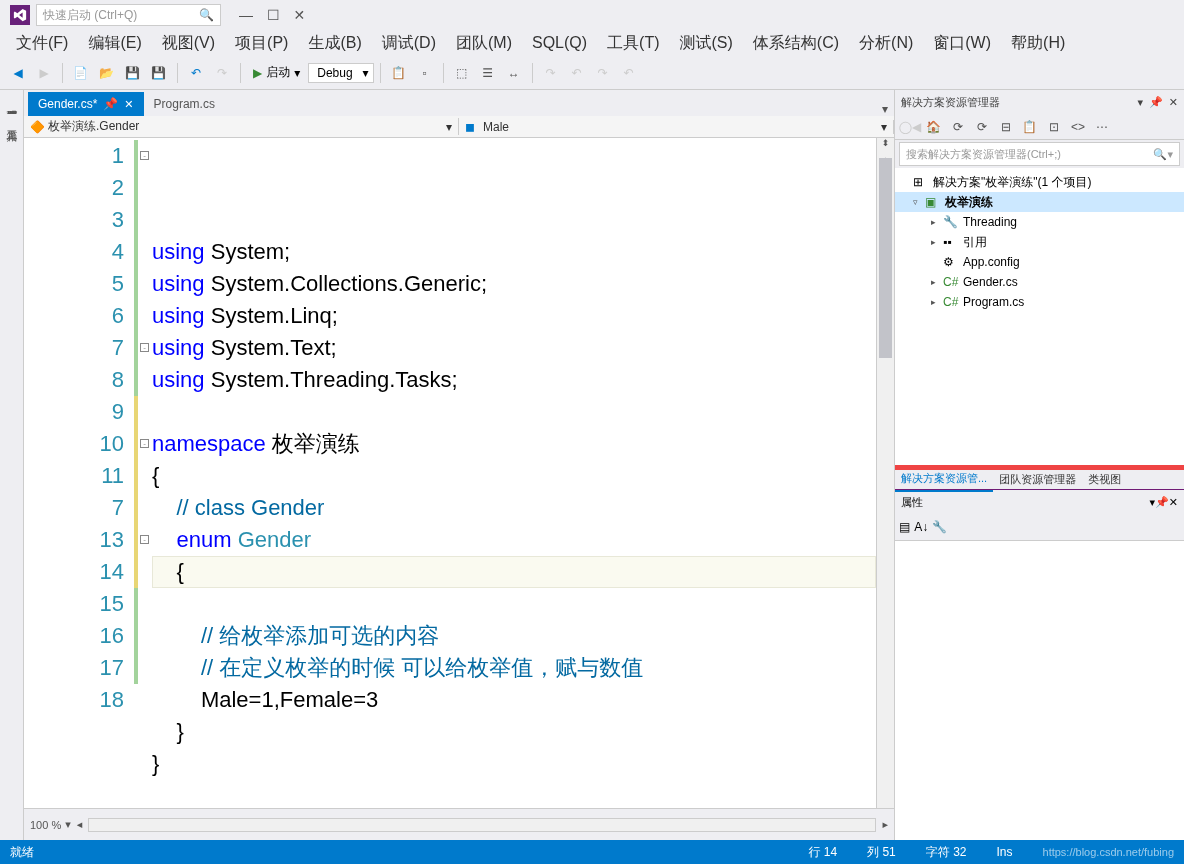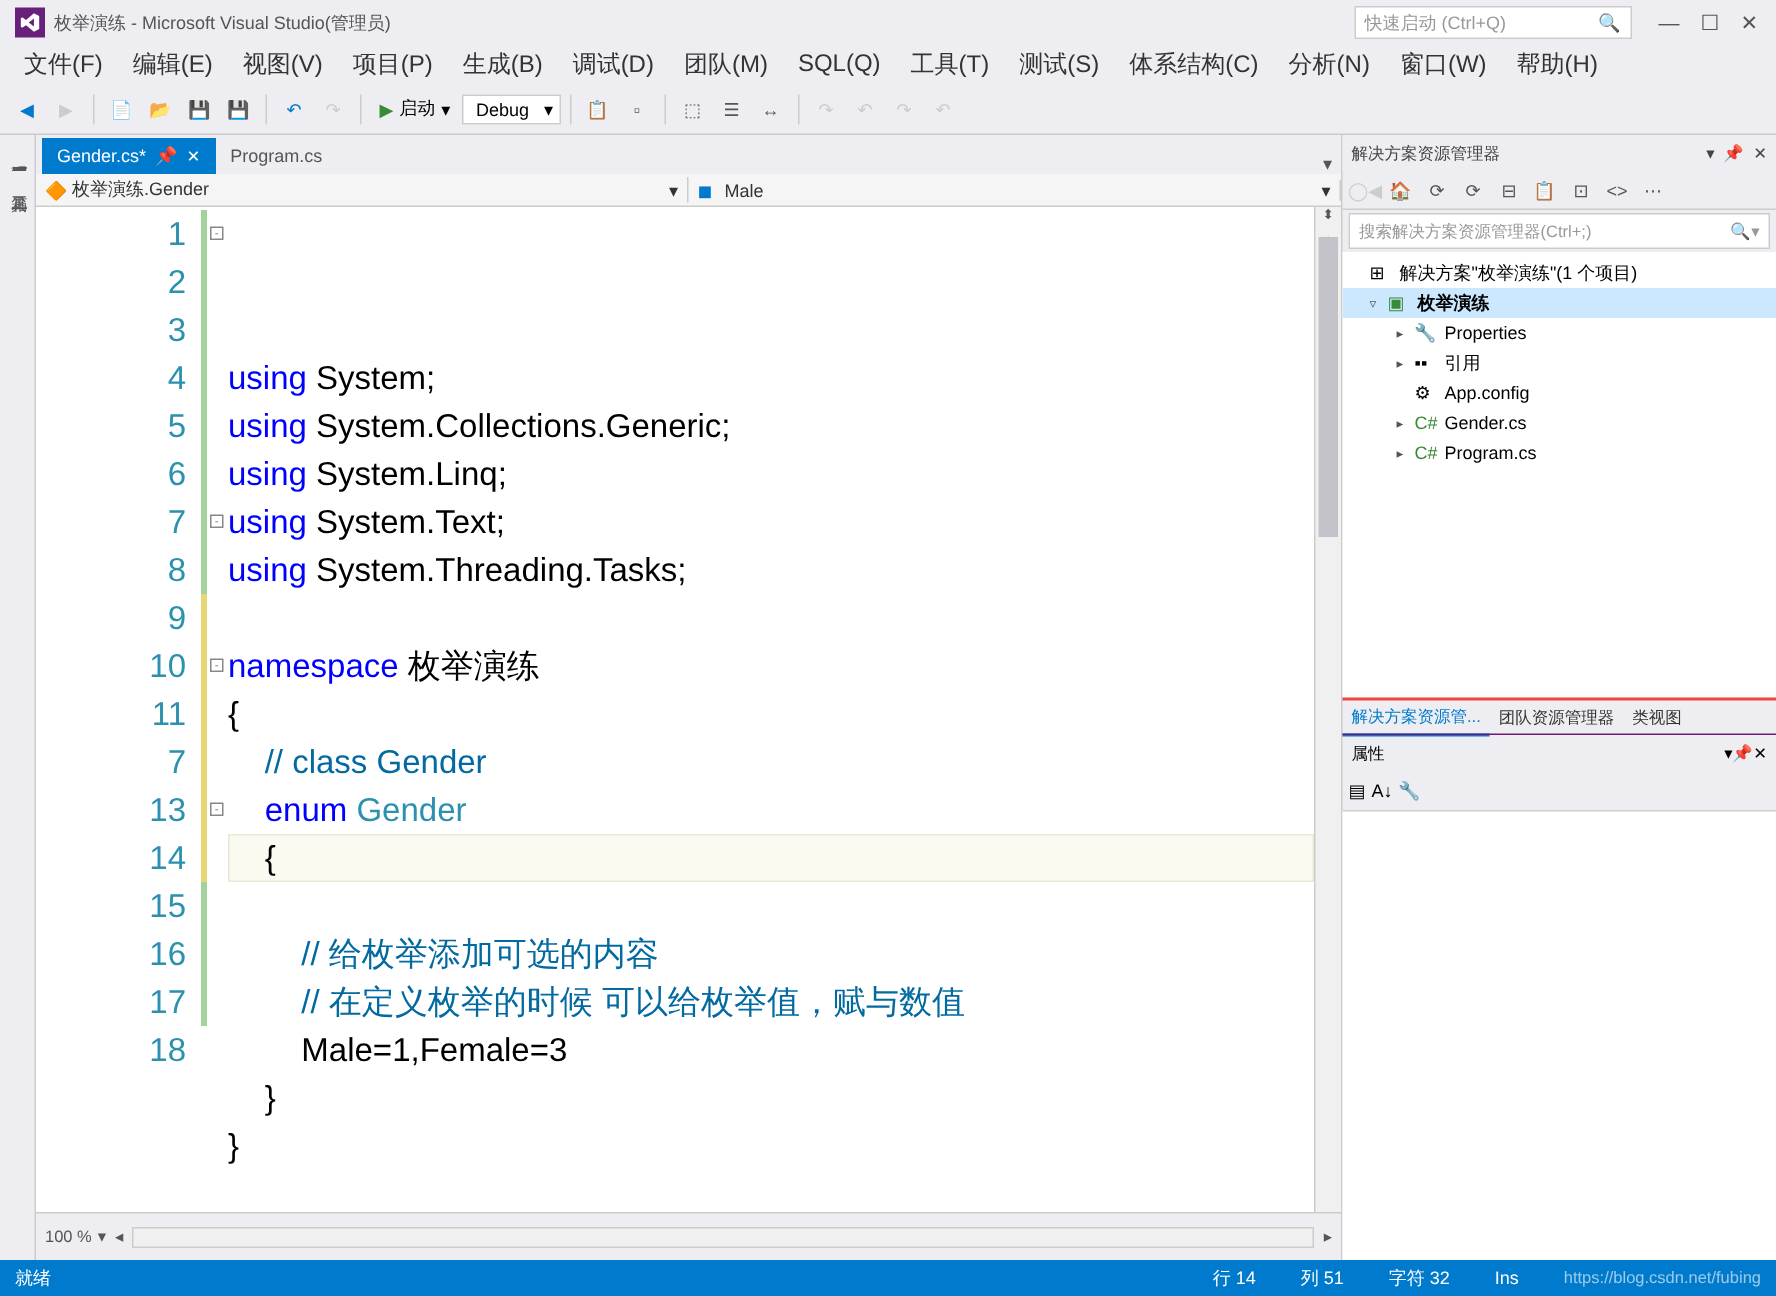--- a/index.html
+++ b/index.html
@@ -73,21 +73,21 @@
 .panel-toolbar .p-btn { width: 22px; height: 22px; display: flex; align-items: center; justify-content: center; cursor: pointer; color: #555; }
 .panel-search { height: 24px; border: 1px solid #ccc; background: #fff; margin: 2px 4px; display: flex; align-items: center; padding: 0 6px; color: #999; font-size: 11px; }
 .panel-search span:first-child { flex: 1; }
 .tree { flex: 1; background: #fff; padding: 4px 0; font-size: 12px; overflow: auto; }
 .tree .node { display: flex; align-items: center; height: 20px; padding-left: 6px; cursor: pointer; }
 .tree .node.sel { background: #cce8ff; }
 .tree .node .arrow { width: 12px; font-size: 9px; color: #555; }
 .tree .node .icon { width: 16px; margin-right: 4px; }
 .tree .bold { font-weight: bold; }
 
-.bottom-tabs { height: 24px; border-top: 2px solid #ef4444; display: flex; align-items: center; font-size: 11px; }
+.bottom-tabs { height: 24px; border-top: 5px solid #ef4444; display: flex; align-items: center; font-size: 11px; }
 .bottom-tabs .bt { padding: 4px 6px; cursor: pointer; color: #333; }
 .bottom-tabs .bt.active { color: #007acc; border-bottom: 2px solid #007acc; }
 
 .prop-panel { border-top: 1px solid #701a75; }
 .prop-header { height: 24px; display: flex; align-items: center; padding: 0 6px; font-size: 11px; }
 .prop-header .title { flex: 1; }
 .prop-toolbar { height: 26px; display: flex; align-items: center; padding: 0 4px; gap: 4px; }
 .prop-body { height: 300px; background: #fff; border-top: 1px solid #ccc; }
 
 
@@ -102,21 +102,20 @@
 </style>
 </head>
 <body>
 
 <div class="titlebar">
   <div class="vs-logo">
     <svg viewBox="0 0 16 16">
         <path fill="#fff" d="M11 1l-6 5-3-2-1 1v6l1 1 3-2 6 5 4-2V3l-4-2zm0 4v6l-4-3 4-3z"></path>
       </svg>
   </div>
-  <div class="title-text">枚举演练 - Microsoft Visual Studio(管理员)</div>
   <div class="quicklaunch">
     <span>快速启动 (Ctrl+Q)</span>
     <span>🔍</span>
   </div>
   <div class="win-btns">
     <span>—</span>
     <span>☐</span>
     <span>✕</span>
   </div>
 </div>
@@ -298,21 +297,21 @@
         <span>解决方案"枚举演练"(1 个项目)</span>
       </div>
       <div class="node sel" style="padding-left:18px">
         <span class="arrow">▿</span>
         <span class="icon" style="color:#388a34">▣</span>
         <span class="bold">枚举演练</span>
       </div>
       <div class="node" style="padding-left:36px">
         <span class="arrow">▸</span>
         <span class="icon">🔧</span>
-        <span>Properties</span>
+        <span>Threading</span>
       </div>
       <div class="node" style="padding-left:36px">
         <span class="arrow">▸</span>
         <span class="icon">▪▪</span>
         <span>引用</span>
       </div>
       <div class="node" style="padding-left:48px">
         <span class="icon">⚙</span>
         <span>App.config</span>
       </div>

